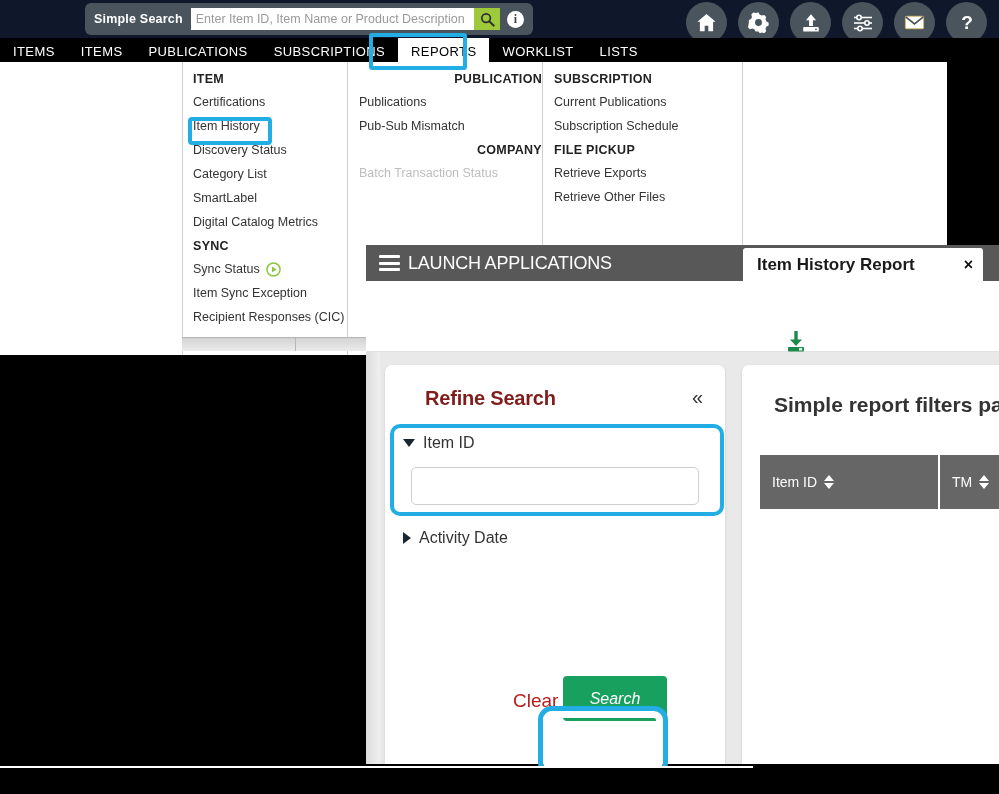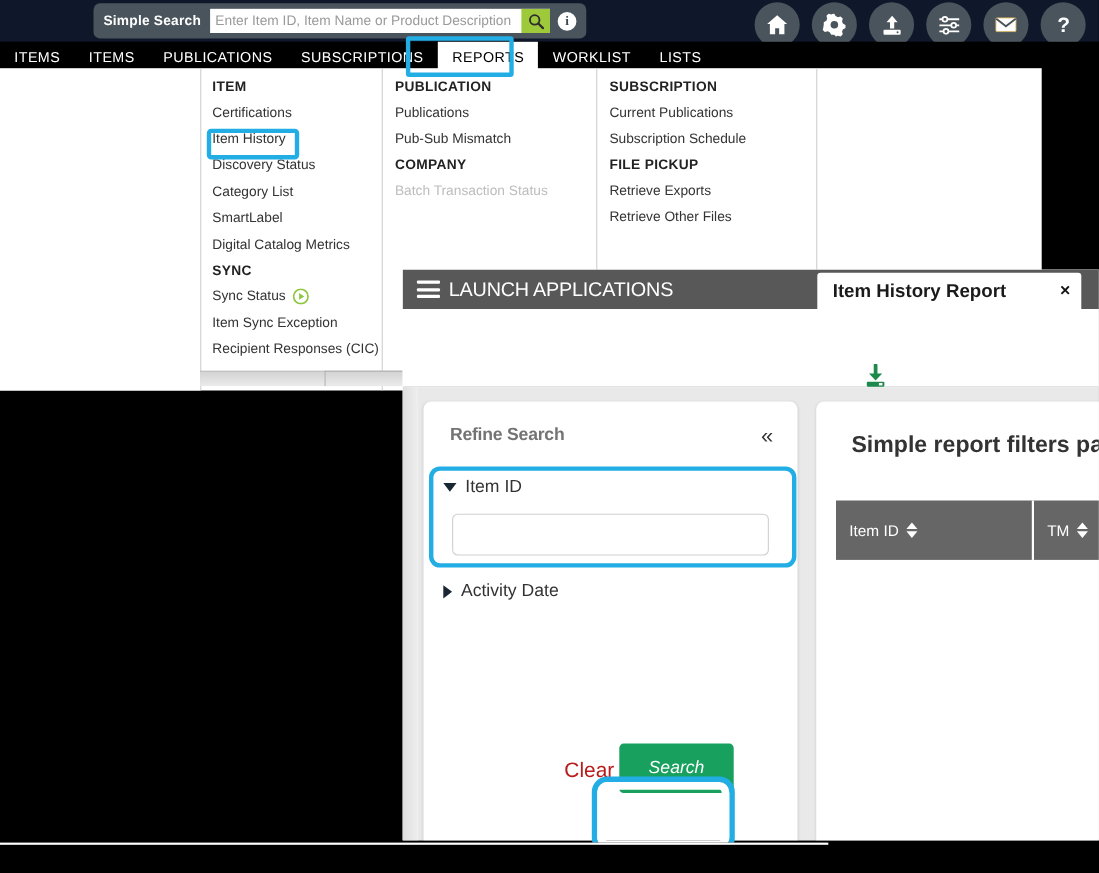--- a/index.html
+++ b/index.html
@@ -76,21 +76,21 @@
   .dropdown {
     position: absolute; left: 0; top: 62px; width: 947px; height: 293px;
     background: #ffffff;
   }
   .dd-cols {
     position: absolute; left: 182px; top: 0; width: 765px; height: 293px;
     display: flex;
   }
   .dd-col { padding: 10px 0 0 16px; position: relative; }
   .dd-col.c1 { width: 165px; border-left: 1px solid #cfcfcf; padding-left: 10px; }
-  .dd-col.c2 { width: 195px; border-left: 1px solid #cfcfcf; padding-left: 11px; }
+  .dd-col.c2 { width: 195px; border-left: 1px solid #cfcfcf; padding-left: 11px; text-align: right; }
   .dd-col.c3 { width: 200px; border-left: 1px solid #cfcfcf; padding-left: 11px; }
   .dd-col.c4 { flex: 1; border-left: 1px solid #cfcfcf; }
   .dd-head {
     font-size: 12.5px; font-weight: bold; color: #222; letter-spacing: .3px;
     margin-bottom: 9px; line-height: 14px;
   }
   .dd-link {
     font-size: 12.5px; color: #333; margin-bottom: 9px; line-height: 15px; cursor: pointer;
     display: flex; align-items: center; gap: 6px;
   }
@@ -159,22 +159,22 @@
     position: absolute; left: 0; top: 0; width: 14px; height: 412px;
     background: linear-gradient(90deg,#dddddd,#efefef);
   }
 
   
   .refine-card {
     position: absolute; left: 19px; top: 13px; width: 340px; height: 399px;
     background: #ffffff; border-radius: 7px 7px 0 0; box-shadow: 0 1px 3px rgba(0,0,0,.12);
   }
   .refine-title {
-    position: absolute; left: 24px; top: 22px;
-    font-size: 16px; font-weight: bold; color: #737373; letter-spacing: -.2px;
+    position: absolute; left: 40px; top: 22px;
+    font-size: 20px; font-weight: bold; color: #7f1d1d; letter-spacing: -.2px;
   }
   .collapse-chev {
     position: absolute; right: 22px; top: 22px;
     font-size: 20px; color: #333; cursor: pointer; line-height: 20px;
   }
   .facet {
     position: absolute; left: 18px; font-size: 16px; color: #333;
     display: flex; align-items: center; gap: 8px; cursor: pointer;
   }
   .facet.f1 { top: 69px; }

